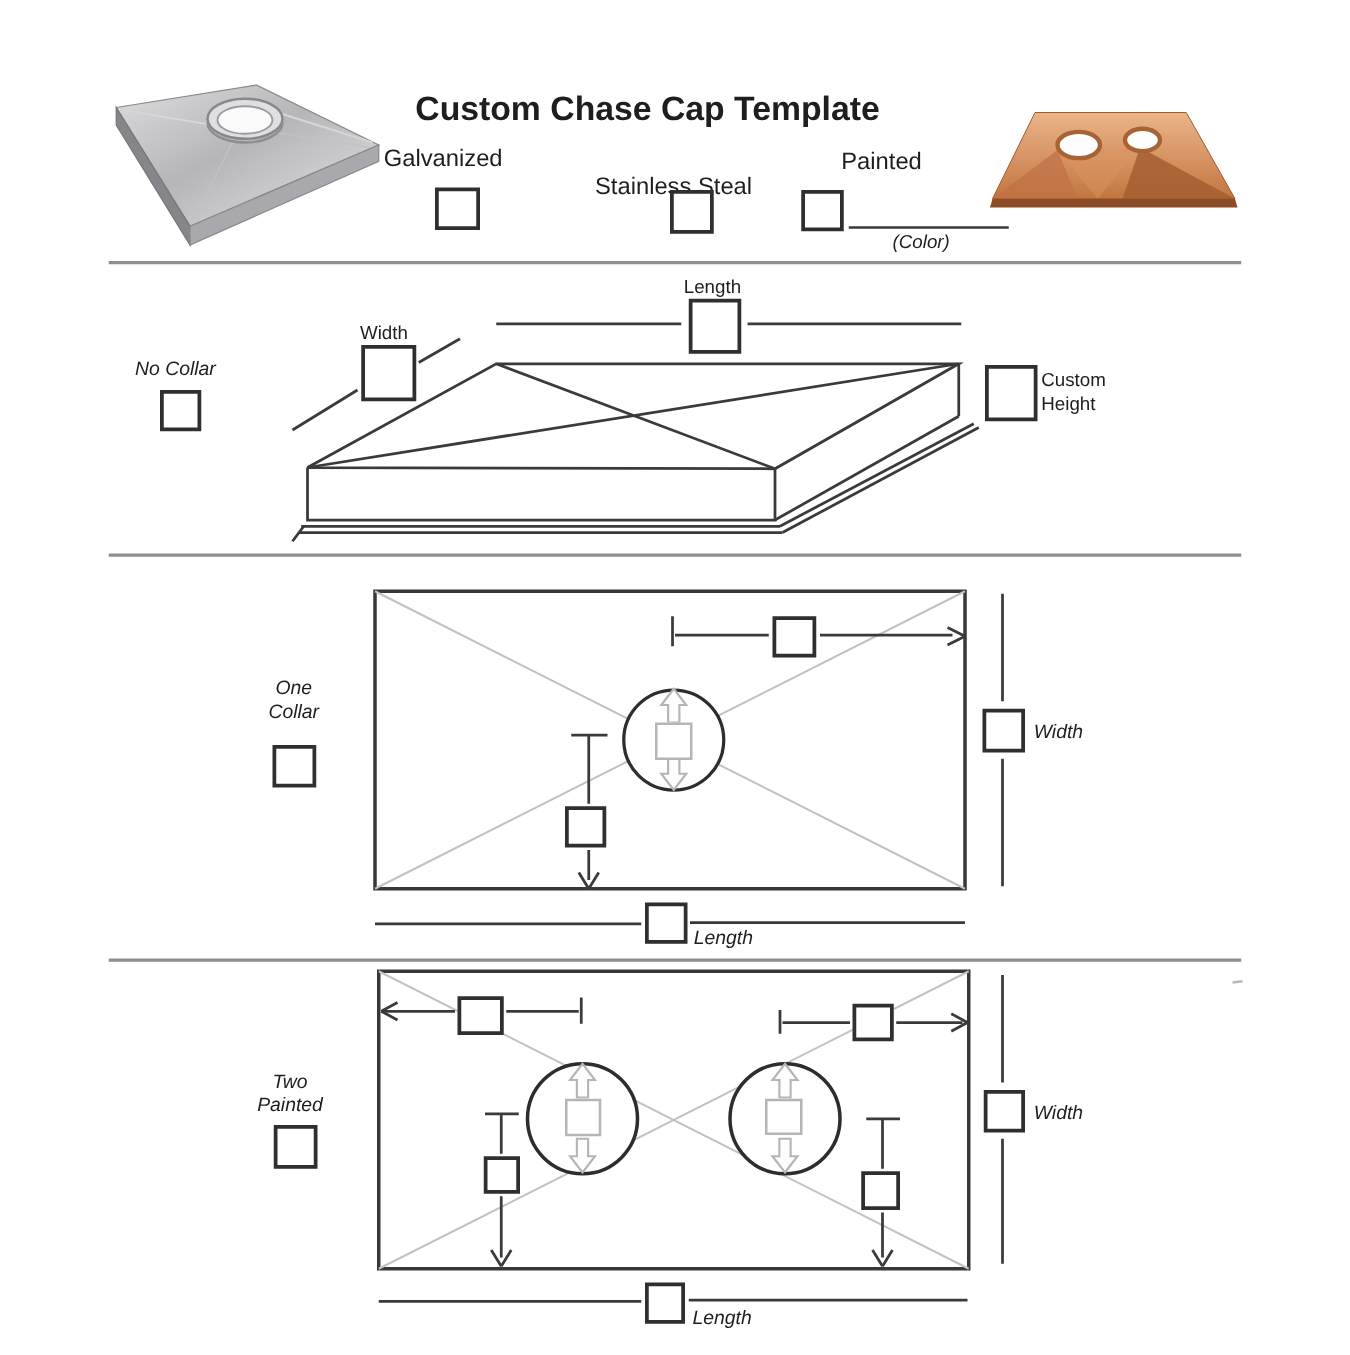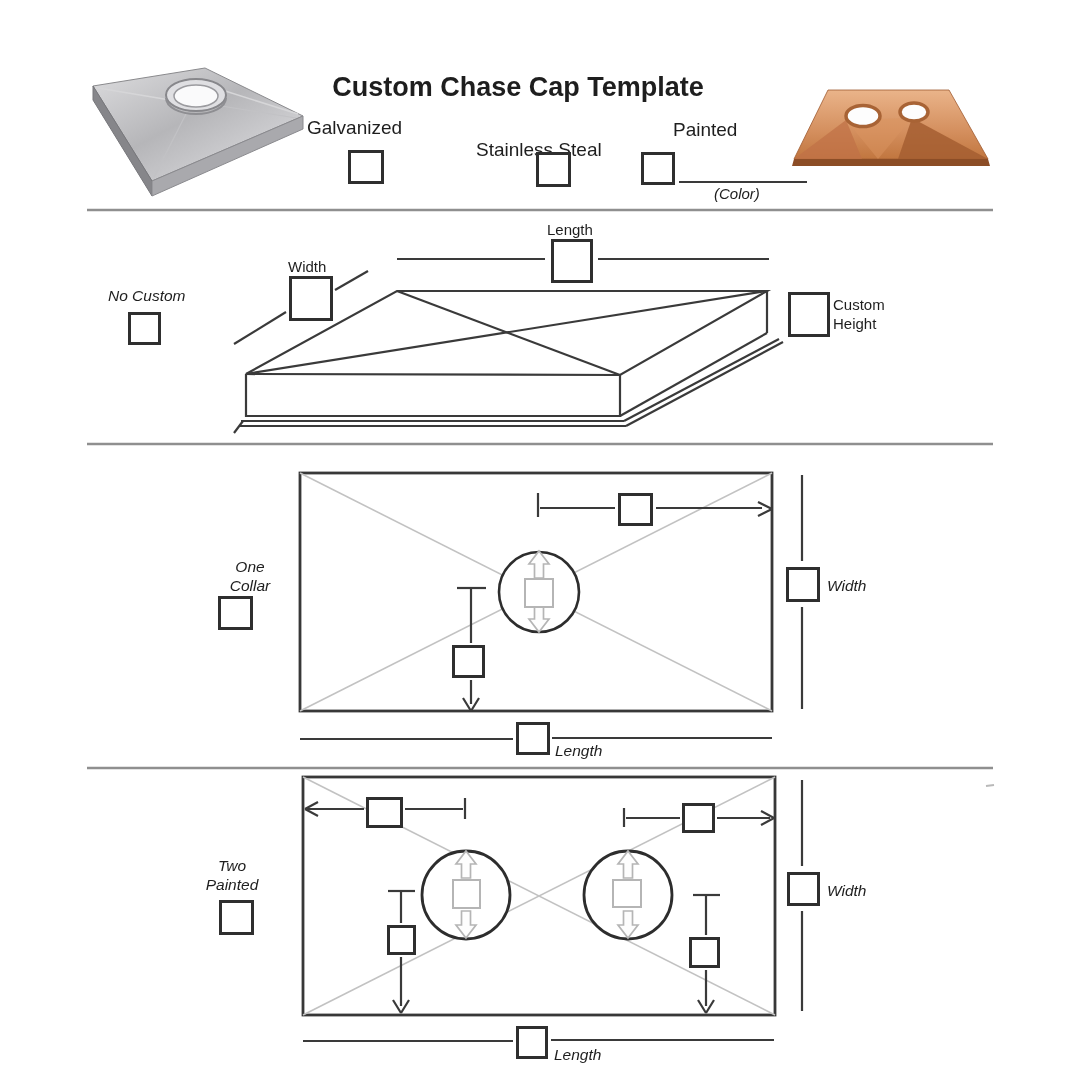--- a/index.html
+++ b/index.html
@@ -151,33 +151,33 @@
   <div class="box" style="left:348px;top:150px;width:36px;height:34px;"></div>
 
   <div class="abs mat-lbl" style="left:476px;top:119px;margin-top:20px;">Stainless Steal</div>
   <div class="box" style="left:536px;top:152px;width:35px;height:35px;"></div>
 
   <div class="abs mat-lbl" style="left:663px;top:119px;margin-left:10px;">Painted</div>
   <div class="box" style="left:641px;top:152px;width:34px;height:33px;"></div>
   <div class="color-line" style="left:679px;top:181px;width:128px;"></div>
   <div class="abs lbl-i" style="left:714px;top:185px;font-size:15px;text-align:right;">(Color)</div>
 
-  <div class="abs lbl-i" style="left:108px;top:287px;">No Custom</div>
+  <div class="abs lbl-i" style="left:108px;top:287px;">No Collar</div>
   <div class="box" style="left:128px;top:312px;width:33px;height:33px;"></div>
 
   <div class="abs lbl" style="left:288px;top:258px;">Width</div>
   <div class="box" style="left:289px;top:276px;width:44px;height:45px;"></div>
 
   <div class="abs lbl" style="left:547px;top:221px;">Length</div>
   <div class="box" style="left:551px;top:239px;width:42px;height:44px;"></div>
 
   <div class="box" style="left:788px;top:292px;width:42px;height:45px;"></div>
   <div class="abs lbl wrap" style="left:833px;top:295px;width:62px;">Custom Height</div>
 
-  <div class="abs lbl-i center wrap" style="left:221px;top:541px;width:58px;margin-top:16px;">One Collar</div>
+  <div class="abs lbl-i center wrap" style="left:206px;top:541px;width:58px;">One Collar</div>
   <div class="box" style="left:218px;top:596px;width:35px;height:34px;"></div>
 
   <div class="box" style="left:618px;top:493px;width:35px;height:33px;"></div>
   <div class="box" style="left:452px;top:645px;width:33px;height:33px;"></div>
   <div class="graybox" style="left:524px;top:578px;width:30px;height:30px;"></div>
 
   <div class="box" style="left:786px;top:567px;width:34px;height:35px;"></div>
   <div class="abs lbl-i" style="left:827px;top:577px;">Width</div>
 
   <div class="box" style="left:516px;top:722px;width:34px;height:33px;"></div>

